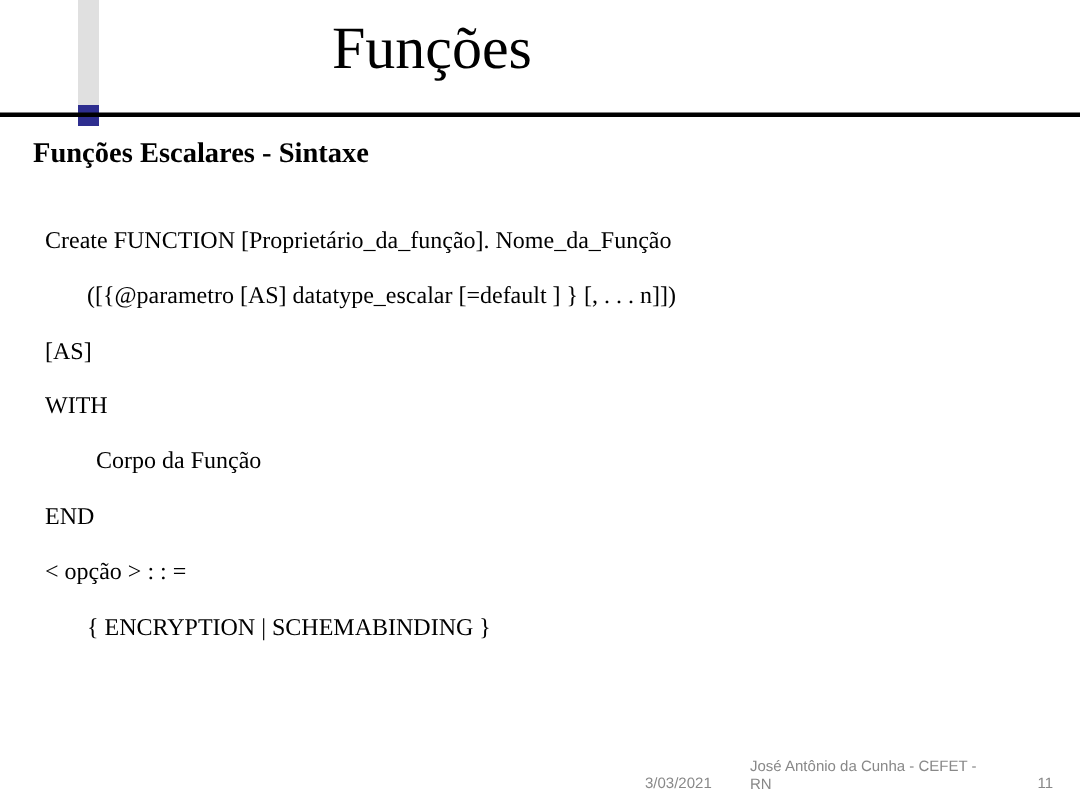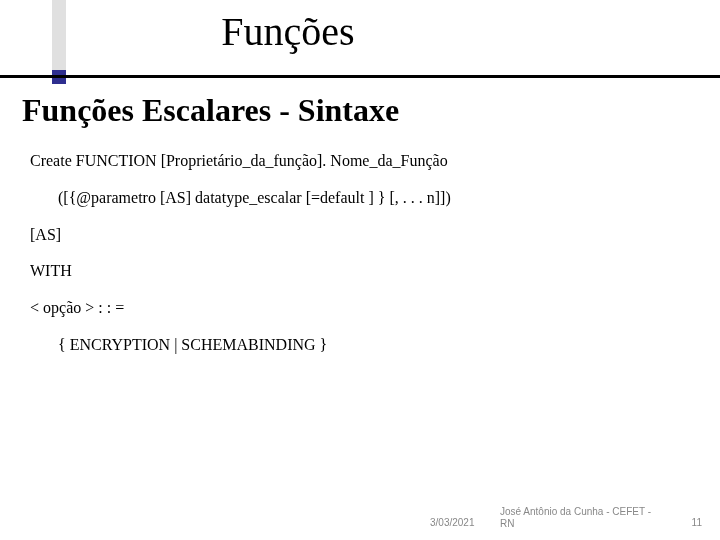--- a/index.html
+++ b/index.html
@@ -51,21 +51,21 @@
     width: 576px;
     text-align: center;
     font-size: 40px;
     font-weight: 400;
     z-index: 2;
   }
   .subtitle {
     position: absolute;
     top: 92px;
     left: 22px;
-    font-size: 32px;
+    font-size: 19px;
     font-weight: 700;
   }
   .body {
     position: absolute;
     top: 149px;
     left: 30px;
     right: 30px;
     font-size: 16px;
     line-height: 1.55;
   }
@@ -112,20 +112,22 @@
 
   <div class="title">Funções</div>
 
   <div class="subtitle">Funções Escalares - Sintaxe</div>
 
   <div class="body">
     <div class="l">Create FUNCTION [Proprietário_da_função]. Nome_da_Função</div>
     <div class="l indent1">([{@parametro [AS] datatype_escalar [=default ] } [, . . . n]])</div>
     <div class="l">[AS]</div>
     <div class="l">WITH</div>
+    <div class="l indent2">Corpo da Função</div>
+    <div class="l">END</div>
     <div class="l">&lt; opção &gt; : : =</div>
     <div class="l indent1">{ ENCRYPTION | SCHEMABINDING }</div>
   </div>
 
   <div class="footer">
     <div class="footer-date">3/03/2021</div>
     <div class="footer-author">José Antônio da Cunha - CEFET - RN</div>
     <div class="footer-page">11</div>
   </div>
 

